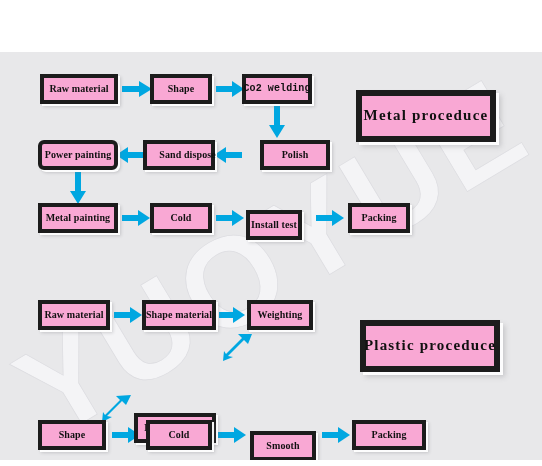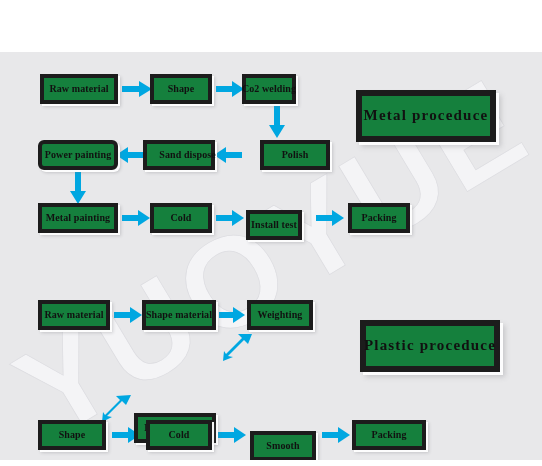--- a/index.html
+++ b/index.html
@@ -54,21 +54,21 @@
     stroke: #dcdce0;
     stroke-width: 0.7px;
     paint-order: fill stroke;
   }
 
   
   .node {
     position: absolute;
     z-index: 3;
     box-sizing: border-box;
-    background: #15803d;
+    background: #f9a8d4;
     border: 4px solid #1c1c1c;
     display: flex;
     align-items: center;
     justify-content: center;
     text-align: center;
     color: #111111;
     font-weight: 700;
     font-size: 10px;
     line-height: 1.05;
     box-shadow: 2px 2px 0 rgba(255,255,255,0.95),
@@ -117,21 +117,21 @@
     <div class="node" style="left:150px; top:22px; width:62px; height:30px;">
       <span>Shape</span>
     </div>
 
     <div class="arrow" style="left:216px; top:29px;">
       <svg width="28" height="16" viewBox="0 0 28 16" aria-hidden="true">
         <path d="M0 5 L16 5 L16 0 L28 8 L16 16 L16 11 L0 11 Z" fill="#00a7e1"></path>
       </svg>
     </div>
 
-    <div class="node" style="left:242px; top:22px; width:54px; height:30px;">
+    <div class="node" style="left:242px; top:22px; width:70px; height:30px;font-family:Liberation Mono, monospace;">
       <span>Co2 welding</span>
     </div>
 
     <div class="node title-node" style="left:356px; top:38px; width:140px; height:52px;">
       <span>Metal proceduce</span>
     </div>
 
     <div class="arrow" style="left:269px; top:54px;">
       <svg width="16" height="32" viewBox="0 0 16 32" aria-hidden="true">
         <path d="M5 0 L11 0 L11 19 L16 19 L8 32 L0 19 L5 19 Z" fill="#00a7e1"></path>

